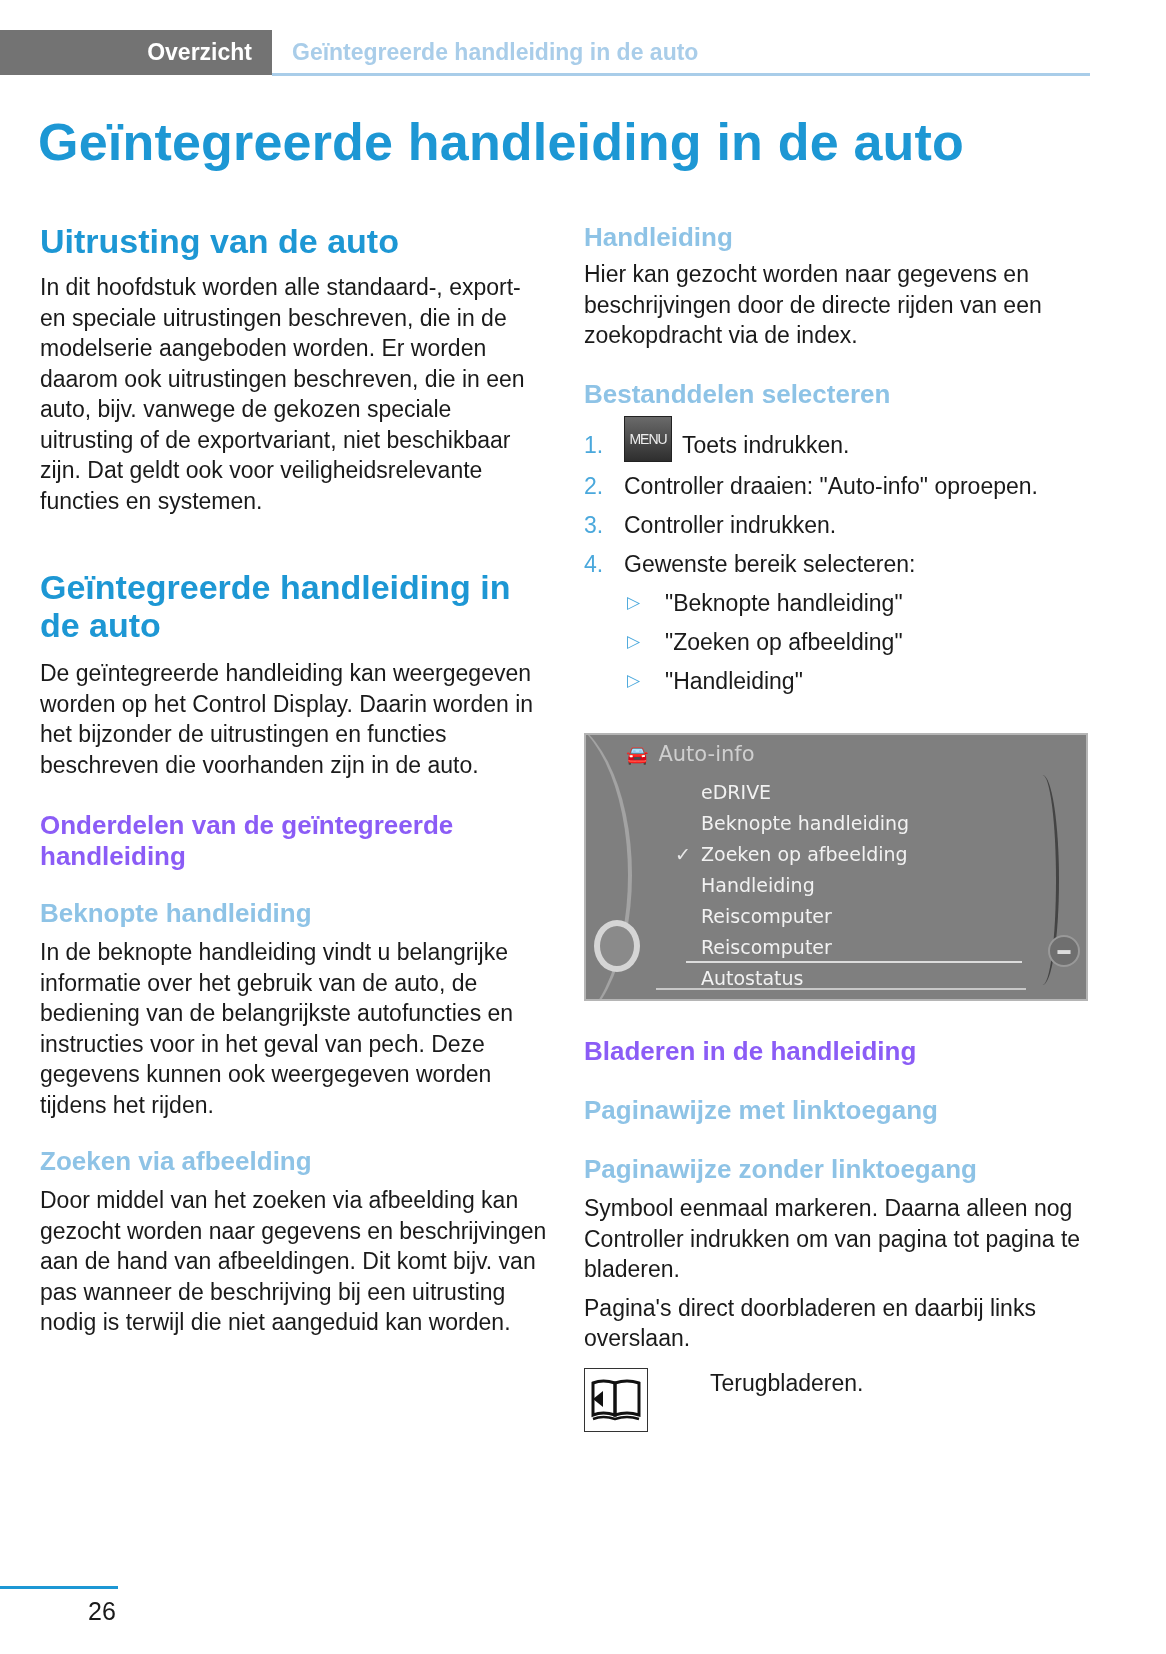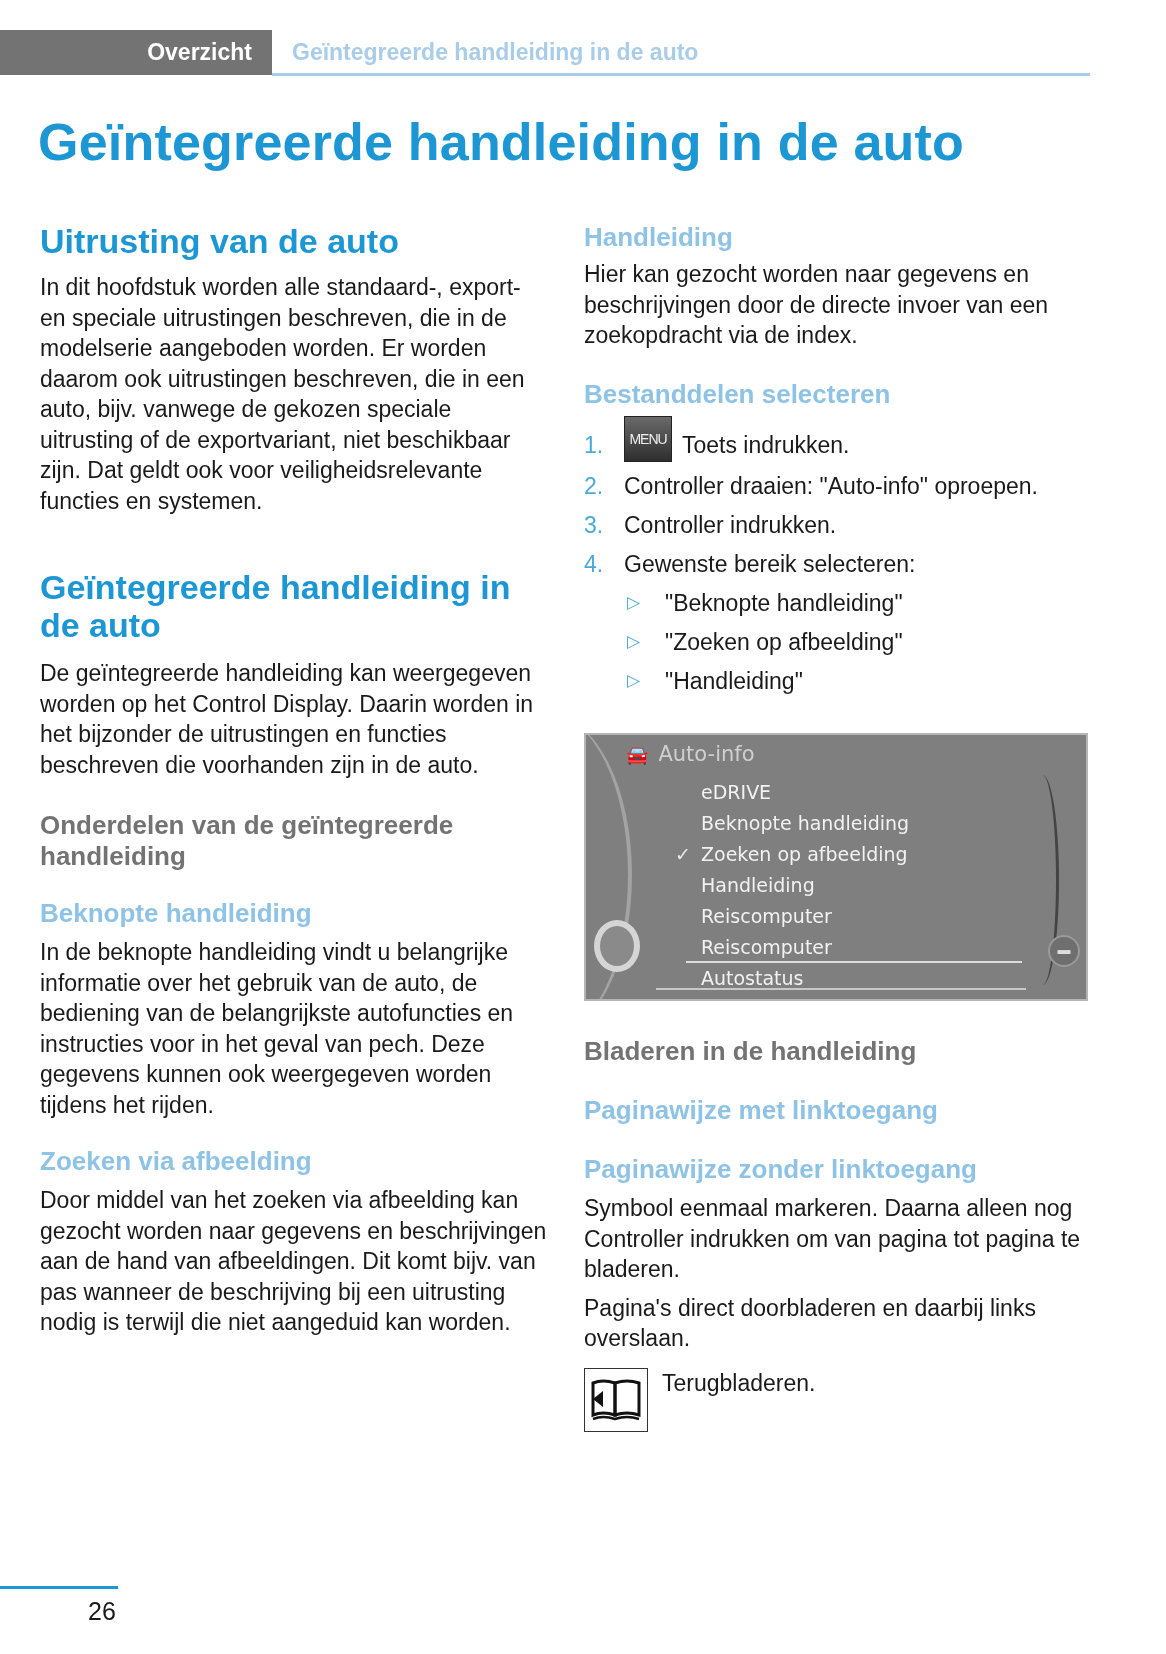--- a/index.html
+++ b/index.html
@@ -14,21 +14,21 @@
   .hdr-line { position:absolute; left:272px; top:73px; width:818px; height:3px; background:#a9cde9; }
 
   .page-title { position:absolute; left:38px; top:112px; font-size:52px; font-weight:bold; color:#1d97d4;
                 margin:0; letter-spacing:0.2px; }
 
   .col { position:absolute; width:510px; }
   .col-left { left:40px; top:222px; }
   .col-right { left:584px; top:222px; }
 
   h2.sec { color:#1d97d4; font-size:34px; font-weight:bold; margin:0; line-height:38px; }
-  h3.sub { color:#737373; font-size:26px; font-weight:bold; margin:0; line-height:31px; }
+  h3.sub { color:#8b5cf6; font-size:26px; font-weight:bold; margin:0; line-height:31px; }
   h4.lite { color:#8ec3e6; font-size:26px; font-weight:bold; margin:0; line-height:31px; }
   p.body { font-size:23px; line-height:30.5px; margin:0; color:#1a1a1a; }
 
   ol.steps { list-style:none; margin:0; padding:0; }
   ol.steps li { position:relative; font-size:23px; line-height:30px; padding-left:40px; margin-bottom:9px; }
   ol.steps li .num { position:absolute; left:0; top:0; color:#4aa8dc; }
   ul.tri { list-style:none; margin:0; padding:0; }
   ul.tri li { position:relative; font-size:23px; line-height:30px; padding-left:81px; margin-bottom:9px; }
   ul.tri li .tri-icon { position:absolute; left:43px; top:0; color:#4aa8dc; font-size:17px; }
 
@@ -80,21 +80,21 @@
 
   <h4 class="lite" style="margin-top:26px;">Beknopte handleiding</h4>
   <p class="body" style="margin-top:8px;">In de beknopte handleiding vindt u belangrijke informatie over het gebruik van de auto, de bediening van de belangrijkste autofuncties en instructies voor in het geval van pech. Deze gegevens kunnen ook weergegeven worden tijdens het rijden.</p>
 
   <h4 class="lite" style="margin-top:26px;">Zoeken via afbeelding</h4>
   <p class="body" style="margin-top:8px;">Door middel van het zoeken via afbeelding kan gezocht worden naar gegevens en beschrijvingen aan de hand van afbeeldingen. Dit komt bijv. van pas wanneer de beschrijving bij een uitrusting nodig is terwijl die niet aangeduid kan worden.</p>
 </div>
 
 <div class="col col-right">
   <h4 class="lite">Handleiding</h4>
-  <p class="body" style="margin-top:6px;">Hier kan gezocht worden naar gegevens en beschrijvingen door de directe invoer van een zoekopdracht via de index.</p>
+  <p class="body" style="margin-top:6px;">Hier kan gezocht worden naar gegevens en beschrijvingen door de directe rijden van een zoekopdracht via de index.</p>
 
   <h4 class="lite" style="margin-top:28px;">Bestanddelen selecteren</h4>
 
   <ol class="steps" style="margin-top:20px;">
     <li>
       <span class="num">1.</span>
       <span class="menu-key">MENU</span><span>Toets indrukken.</span>
     </li>
     <li>
       <span class="num">2.</span>
@@ -139,21 +139,21 @@
 
 <div class="col" style="left:584px; top:1036px;">
   <h3 class="sub">Bladeren in de handleiding</h3>
 
   <h4 class="lite" style="margin-top:28px;">Paginawijze met linktoegang</h4>
 
   <h4 class="lite" style="margin-top:28px;">Paginawijze zonder linktoegang</h4>
   <p class="body" style="margin-top:8px;">Symbool eenmaal markeren. Daarna alleen nog Controller indrukken om van pagina tot pagina te bladeren.</p>
   <p class="body" style="margin-top:8px;">Pagina's direct doorbladeren en daarbij links overslaan.</p>
 
-  <div style="margin-top:14px; display:flex; align-items:flex-start;">
+  <div style="margin-top:14px; display:flex; align-items:flex-start;gap:48px;">
     <span class="book-icon">
       <svg width="62" height="62" viewBox="0 0 62 62">
         <path d="M8 14 Q18 10 30 14 L30 46 Q18 42 8 46 Z" fill="none" stroke="#111" stroke-width="3"></path>
         <path d="M30 14 Q42 10 54 14 L54 46 Q42 42 30 46 Z" fill="none" stroke="#111" stroke-width="3"></path>
         <path d="M8 50 Q18 46 30 50 Q42 46 54 50" fill="none" stroke="#111" stroke-width="2.5"></path>
         <path d="M18 22 L8 30 L18 38 Z" fill="#111"></path>
       </svg>
     </span>
     <span class="body" style="font-size:23px; margin-left:14px; line-height:30px;">Terugbladeren.</span>
   </div>

